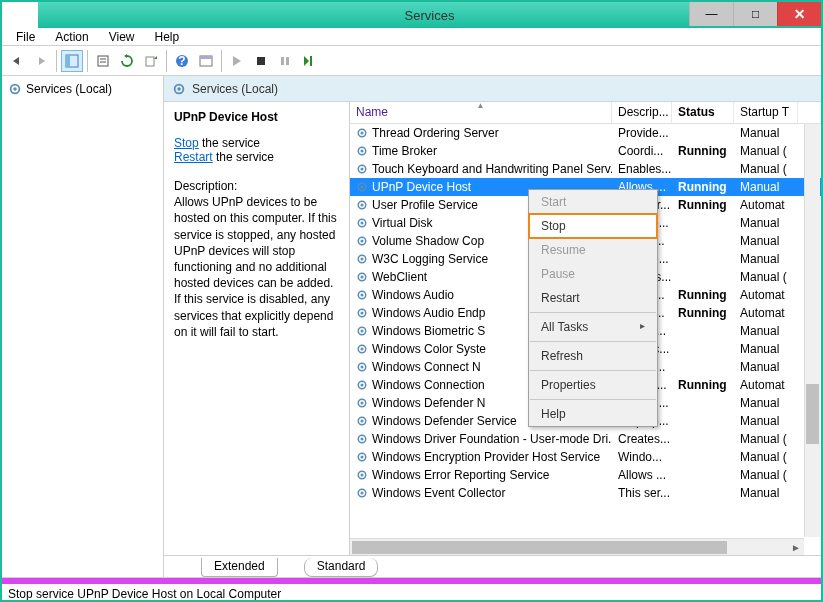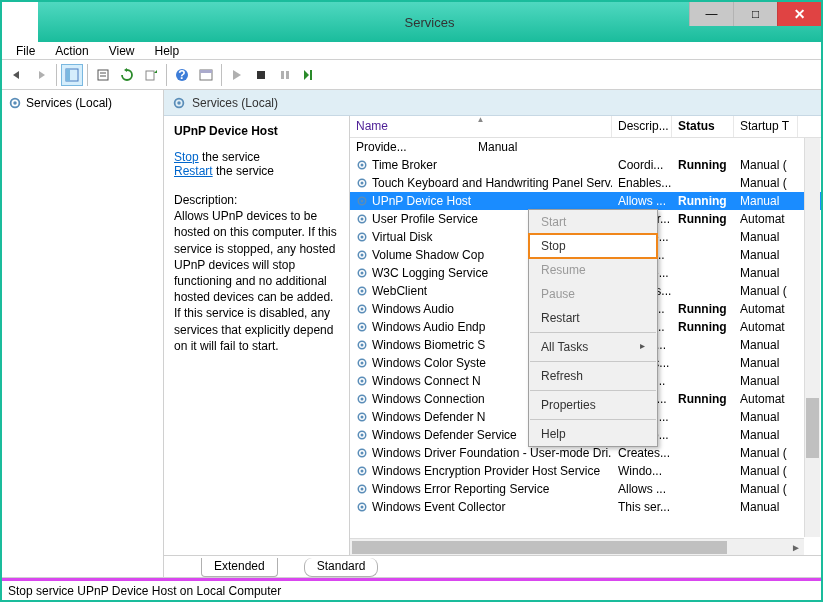--- a/index.html
+++ b/index.html
@@ -1,17 +1,17 @@
 <!DOCTYPE html>
 <html><head>
 <meta charset="utf-8">
 <style>
 * { margin: 0; padding: 0; box-sizing: border-box; font-family: "Segoe UI", Tahoma, sans-serif; font-size: 12px; }
 body { width: 823px; height: 602px; background: #fff; border: 2px solid #1abc9c; display: flex; flex-direction: column; overflow: hidden; }
-.titlebar { height: 40px; background: linear-gradient(#4fd8c0, #1abc9c); display: flex; align-items: center; position: relative; margin-left: 36px; }
+.titlebar { height: 26px; background: linear-gradient(#4fd8c0, #1abc9c); display: flex; align-items: center; position: relative; margin-left: 36px; }
 .titlebar .title { width: 100%; text-align: center; color: #333; font-size: 13px; }
 .window-controls { position: absolute; right: 0; top: 0; display: flex; height: 24px; }
 .wc { width: 44px; display: flex; align-items: center; justify-content: center; border-left: 1px solid rgba(0,0,0,0.1); }
 .wc.min { background: #c8c8c8; }
 .wc.max { background: #c8c8c8; }
 .wc.close { background: #e04343; color: #fff; font-size: 14px; font-weight: bold; }
 .menubar { height: 18px; display: flex; align-items: center; padding: 0 6px; border-bottom: 1px solid #d0d0d0; gap: 4px; }
 .menubar span { padding: 2px 8px; cursor: default; }
 .toolbar { height: 30px; border-bottom: 1px solid #d0d0d0; display: flex; align-items: center; padding: 0 4px; gap: 2px; }
 .tb-btn { width: 22px; height: 22px; display: flex; align-items: center; justify-content: center; border: 1px solid transparent; }
@@ -42,22 +42,22 @@
 .col-status { width: 62px; font-weight: bold; }
 .col-startup { width: 64px; }
 .scroll-v { position: absolute; right: 1px; top: 0; bottom: 18px; width: 16px; background: #f0f0f0; border-left: 1px solid #dcdcdc; }
 .scroll-thumb-v { position: absolute; left: 1px; right: 1px; top: 260px; height: 60px; background: #c0c0c0; }
 .scroll-h { position: absolute; left: 0; right: 17px; bottom: 0; height: 17px; background: #f0f0f0; border-top: 1px solid #dcdcdc; display: flex; align-items: center; }
 .scroll-thumb-h { position: absolute; left: 2px; height: 13px; width: 375px; top: 2px; background: #c0c0c0; }
 .scroll-arrow { width: 16px; height: 16px; display: flex; align-items: center; justify-content: center; color: #666; font-size: 10px; }
 .tabs { height: 22px; display: flex; align-items: flex-end; padding-left: 10px; gap: 0; border-top: 1px solid #d0d0d0; background: #fff; }
 .tab { padding: 1px 12px 3px; border: 1px solid #b0b0b0; border-top: none; border-radius: 0 0 4px 4px; background: #fff; margin-right: -1px; margin-left: 27px; }
 .tab.active { background: #fff; font-weight: normal; border-radius: 8px; }
-.statusbar { height: 22px; padding: 3px 6px; border-top: 3px solid #d946ef; }
-.context-menu { position: absolute; left: 178px; top: 71px; width: 130px; background: #f0f0f0; border: 1px solid #a0a0a0; box-shadow: 2px 2px 4px rgba(0,0,0,0.25); z-index: 10; }
+.statusbar { height: 22px; padding: 3px 6px; border-top: 6px solid #d946ef; }
+.context-menu { position: absolute; left: 178px; top: 65px; width: 130px; background: #f0f0f0; border: 1px solid #a0a0a0; box-shadow: 2px 2px 4px rgba(0,0,0,0.25); z-index: 10; }
 .cm-item { padding: 5px 12px; color: #333; }
 .cm-item.disabled { color: #9a9a9a; }
 .cm-item.highlighted { background: #fff; outline: 2px solid #f0861a; outline-offset: -1px; }
 .cm-sep { height: 1px; background: #c8c8c8; margin: 2px 1px; }
 .cm-item.sub::after { content: "▸"; float: right; font-size: 10px; color: #555; }
 .cm-item.bold { font-weight: normal; }
 svg.gear-svg { width: 14px; height: 14px; }
 .sm-gear { width: 12px; height: 12px; flex-shrink: 0; }
 </style>
 </head>
@@ -196,20 +196,27 @@
 
       <div class="list-pane">
         <div class="list-header">
           <div class="col-h col-name sorted">Name</div>
           <div class="col-h col-desc">Descrip...</div>
           <div class="col-h col-status">Status</div>
           <div class="col-h col-startup">Startup T</div>
         </div>
         <div class="list-body" id="list-body">
             <div class="list-row">
+              <div class="cell col-name">
+                <svg class="sm-gear" viewBox="0 0 16 16">
+                  <circle cx="8" cy="8" r="5" fill="none" stroke="#5a8db8" stroke-width="2"></circle>
+                  <circle cx="8" cy="8" r="2" fill="#5a8db8"></circle>
+                </svg>
+                <span>Thread Ordering Server</span>
+              </div>
               <div class="cell col-desc">Provide...</div>
               <div class="cell col-status"></div>
               <div class="cell col-startup">Manual</div>
             </div>
             <div class="list-row">
               <div class="cell col-name">
                 <svg class="sm-gear" viewBox="0 0 16 16">
                   <circle cx="8" cy="8" r="5" fill="none" stroke="#5a8db8" stroke-width="2"></circle>
                   <circle cx="8" cy="8" r="2" fill="#5a8db8"></circle>
                 </svg>

